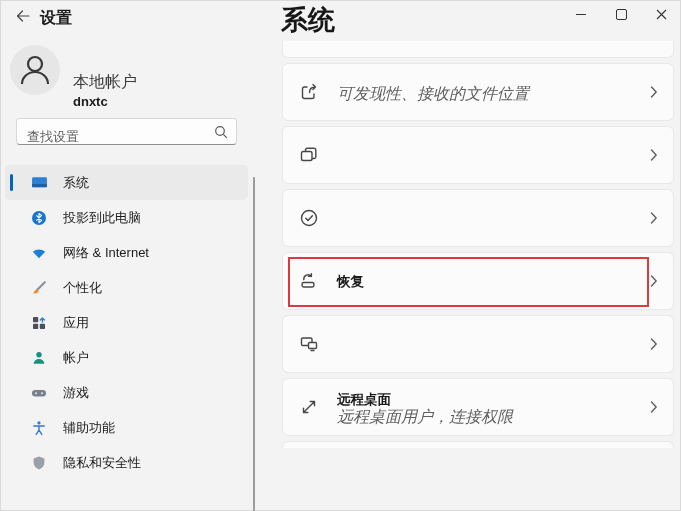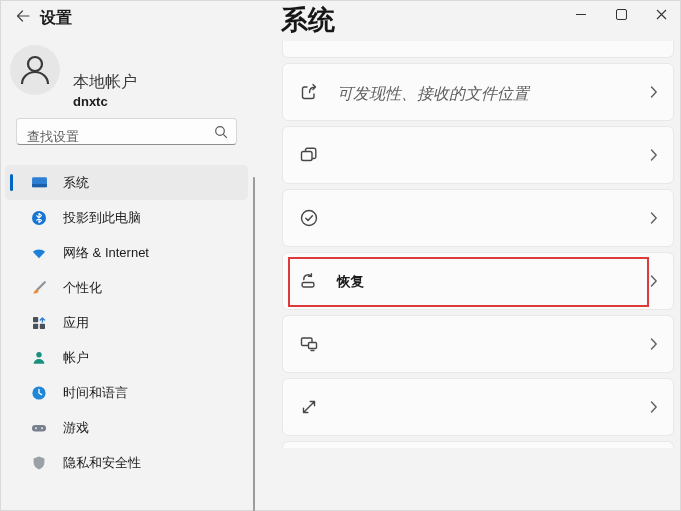--- a/index.html
+++ b/index.html
@@ -158,39 +158,39 @@
       <svg width="16" height="16" viewBox="0 0 16 16">
           <circle cx="8" cy="4.8" r="2.7" fill="#17907f"></circle>
           <path d="M2.6 13.8 a5.4 4.8 0 0 1 10.8 0 z" fill="#17907f"></path>
         </svg>
     </span>
     <span class="nav-label">帐户</span>
   </div>
   <div class="nav-item">
     <span class="nav-icon">
       <svg width="16" height="16" viewBox="0 0 16 16">
-          <circle cx="8" cy="8" r="6.6" fill="#1f87d6"></circle>
-          <path d="M8 4.4 V8 L10.6 9.6" stroke="#fff" stroke-width="1.3" fill="none" stroke-linecap="round"></path>
-        </svg>
-    </span>
-    <span class="nav-label">时间和语言</span>
-  </div>
-  <div class="nav-item">
-    <span class="nav-icon">
-      <svg width="16" height="16" viewBox="0 0 16 16">
           <rect x="1" y="5" width="14" height="6.4" rx="3.2" fill="#77808c"></rect>
           <circle cx="5" cy="8.2" r="1" fill="#e8eaed"></circle>
           <circle cx="11" cy="8.2" r="1" fill="#e8eaed"></circle>
         </svg>
     </span>
     <span class="nav-label">游戏</span>
   </div>
   <div class="nav-item">
     <span class="nav-icon">
       <svg width="16" height="16" viewBox="0 0 16 16">
+          <circle cx="8" cy="2.9" r="1.6" fill="#3676d8"></circle>
+          <path d="M2.8 6 H13.2 M8 6 V10.2 M8 10.2 L5.2 14.4 M8 10.2 L10.8 14.4" stroke="#3676d8" stroke-width="1.4" fill="none" stroke-linecap="round"></path>
+        </svg>
+    </span>
+    <span class="nav-label">辅助功能</span>
+  </div>
+  <div class="nav-item">
+    <span class="nav-icon">
+      <svg width="16" height="16" viewBox="0 0 16 16">
           <path d="M8 1.6 L13.4 3.6 V7.2 C13.4 10.8 11.2 13 8 14.4 C4.8 13 2.6 10.8 2.6 7.2 V3.6 Z" fill="#9aa0a6"></path>
         </svg>
     </span>
     <span class="nav-label">隐私和安全性</span>
   </div>
 </div>
 <div class="side-scrollbar"></div>
 
 <div class="main-title">系统</div>
 
@@ -275,20 +275,24 @@
         </svg>
       </span>
   </div>
 
   <div class="card">
     <span class="card-icon">
       <svg width="24" height="24" viewBox="0 0 24 24" stroke="#474747" stroke-width="1.4" fill="none" stroke-linecap="round" stroke-linejoin="round">
           <path d="M6.5 17.5 L17.5 6.5 M17.5 6.5 H13.2 M17.5 6.5 V10.8 M6.5 17.5 H10.8 M6.5 17.5 V13.2"></path>
         </svg>
     </span>
+    <span class="card-text">
+      <span class="card-title">远程桌面</span>
+      <span class="card-subtitle">远程桌面用户，连接权限</span>
+    </span>
     <span class="chevron">
         <svg width="8" height="12" viewBox="0 0 8 12">
           <path d="M1.5 1 L6.2 6 L1.5 11" stroke="#5f5f5f" stroke-width="1.4" fill="none" stroke-linecap="round" stroke-linejoin="round"></path>
         </svg>
       </span>
   </div>
 
   <div class="card-partial card-partial-bottom"></div>
 </div>
 

